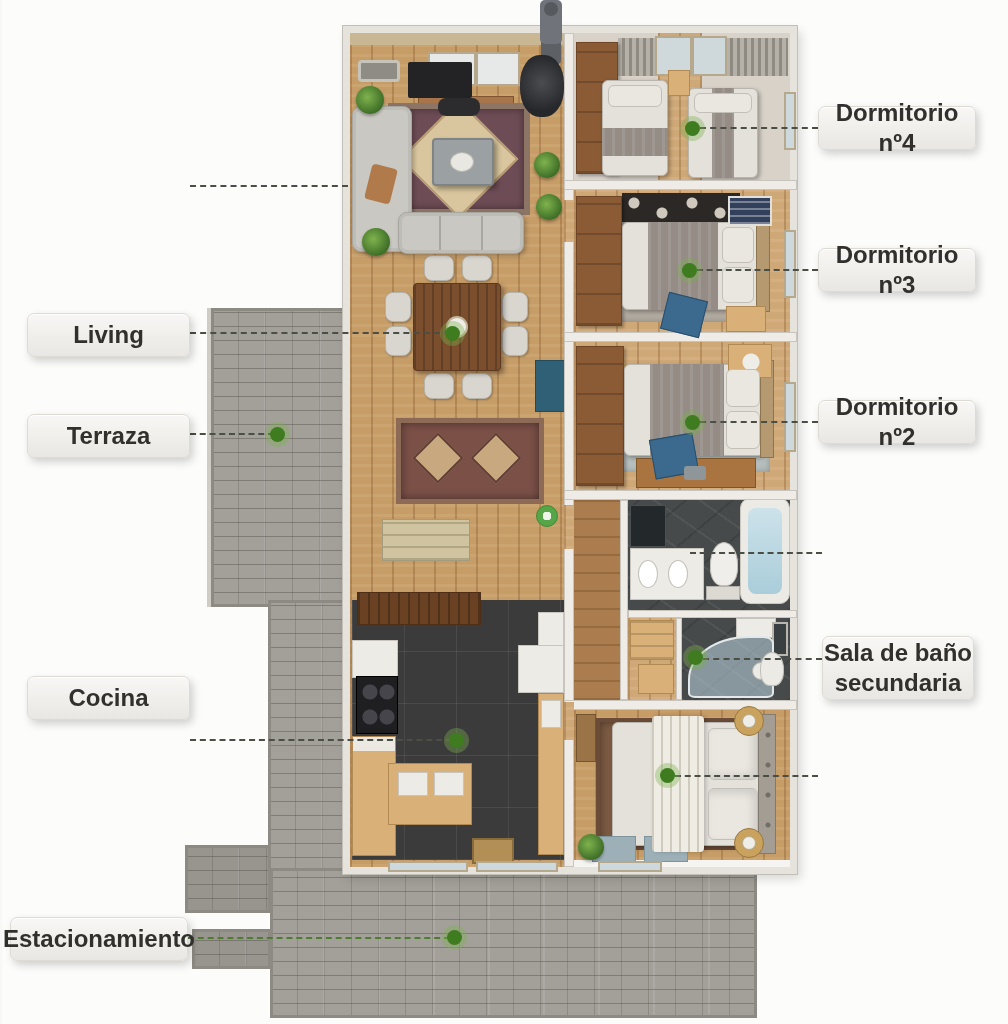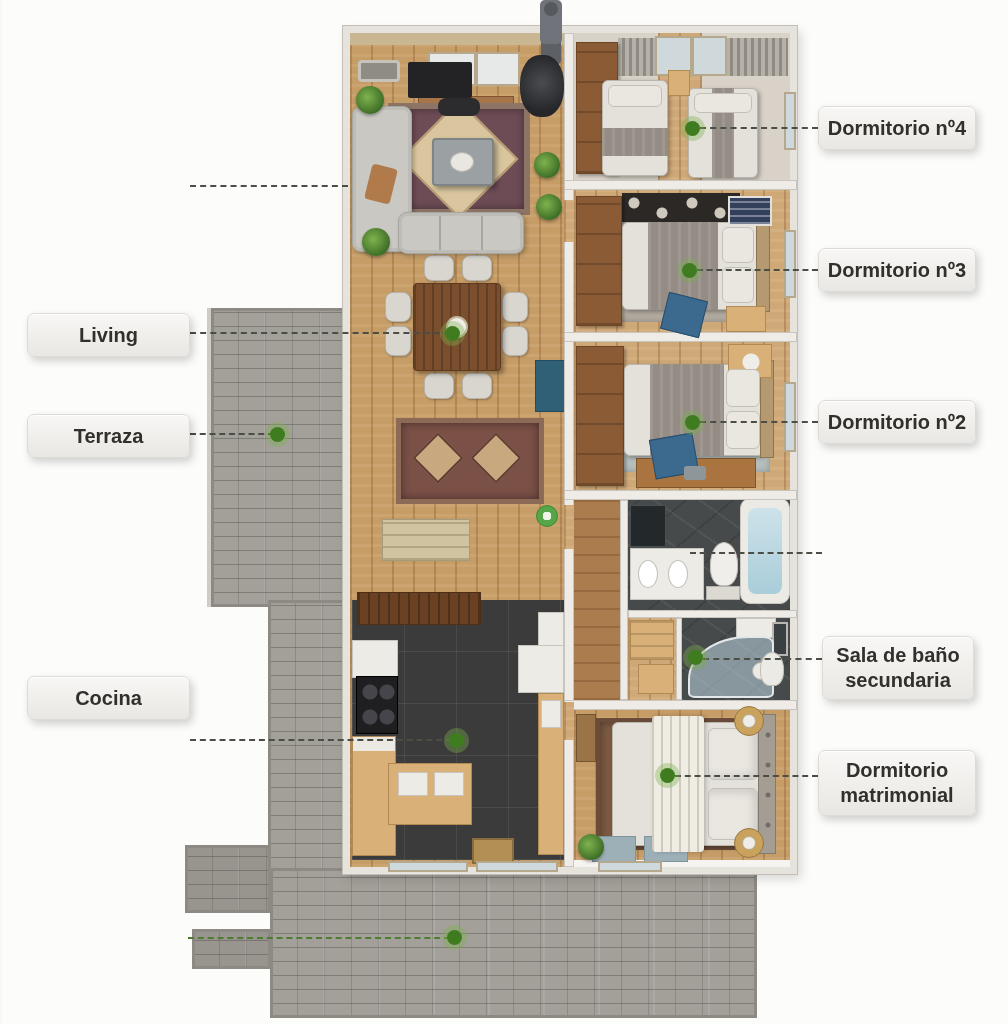--- a/index.html
+++ b/index.html
@@ -38,21 +38,21 @@
     border:1px solid #6e4626;box-shadow:2px 2px 3px rgba(0,0,0,.3);}
   .tan{background:#d9b078;border:1px solid #b08a52;}
   .white{background:#edebe6;border:1px solid #c8c5bf;}
   .chair{background:#d8d6cf;border:1px solid #b5b2aa;border-radius:8px;box-shadow:1px 1px 2px rgba(0,0,0,.25);}
   .stool{background:#a9763f;border:1px solid #7e5527;border-radius:5px;}
   .glass{background:#cdd9dc;border:2px solid #b5a88c;}
   
   .label{display:flex;align-items:center;justify-content:center;text-align:center;
     background:linear-gradient(180deg,#f8f7f5,#e9e7e3);border:1px solid #dedbd5;border-radius:7px;
     box-shadow:3px 4px 8px rgba(0,0,0,.18), inset 0 1px 0 #fff;color:#31302d;
-    font-size:20px;font-weight:600;line-height:1.25;z-index:10;}
+    font-size:24px;font-weight:600;line-height:1.25;z-index:10;}
   .label span{position:static;}
   .dash{height:0;border-top:2px dashed #4b4e44;z-index:9;}
   .dash.green{border-color:#4e7d32;}
   .dot{width:15px;height:15px;border-radius:50%;background:#3e7c1f;
     box-shadow:0 0 0 5px rgba(124,176,76,.38);z-index:9;}
 </style>
 </head>
 <body>
 
 <div class="canvas">
@@ -240,20 +240,23 @@
     </div>
   <div class="dash" style="left:190px;top:433px;width:84px;"></div>
   <div class="dot" style="left:270px;top:427px;"></div>
 
   <div class="label" style="left:27px;top:676px;width:163px;height:44px;">
       <span>Cocina</span>
     </div>
   <div class="dash" style="left:190px;top:739px;width:262px;"></div>
   <div class="dot" style="left:449px;top:733px;"></div>
 
+  <div class="label" style="left:10px;top:917px;width:178px;height:44px;">
+      <span>Estacionamiento</span>
+    </div>
   <div class="dash green" style="left:188px;top:937px;width:262px;"></div>
   <div class="dot" style="left:447px;top:930px;"></div>
 
   <div class="label" style="left:818px;top:106px;width:158px;height:44px;">
       <span>Dormitorio nº4</span>
     </div>
   <div class="dash" style="left:700px;top:127px;width:118px;"></div>
   <div class="dot" style="left:685px;top:121px;"></div>
 
   <div class="label" style="left:818px;top:248px;width:158px;height:44px;">
@@ -269,19 +272,16 @@
   <div class="dot" style="left:685px;top:415px;"></div>
 
   <div class="dash" style="left:690px;top:552px;width:132px;"></div>
 
   <div class="label" style="left:822px;top:636px;width:152px;height:64px;">
       <span>Sala de baño secundaria</span>
     </div>
   <div class="dash" style="left:703px;top:658px;width:119px;"></div>
   <div class="dot" style="left:688px;top:650px;"></div>
 
-  <div class="label" style="left:818px;top:750px;width:158px;height:66px;">
-      <span>Dormitorio matrimonial</span>
-    </div>
   <div class="dash" style="left:675px;top:775px;width:143px;"></div>
   <div class="dot" style="left:660px;top:768px;"></div>
 
 </div>
 
 </body></html>

